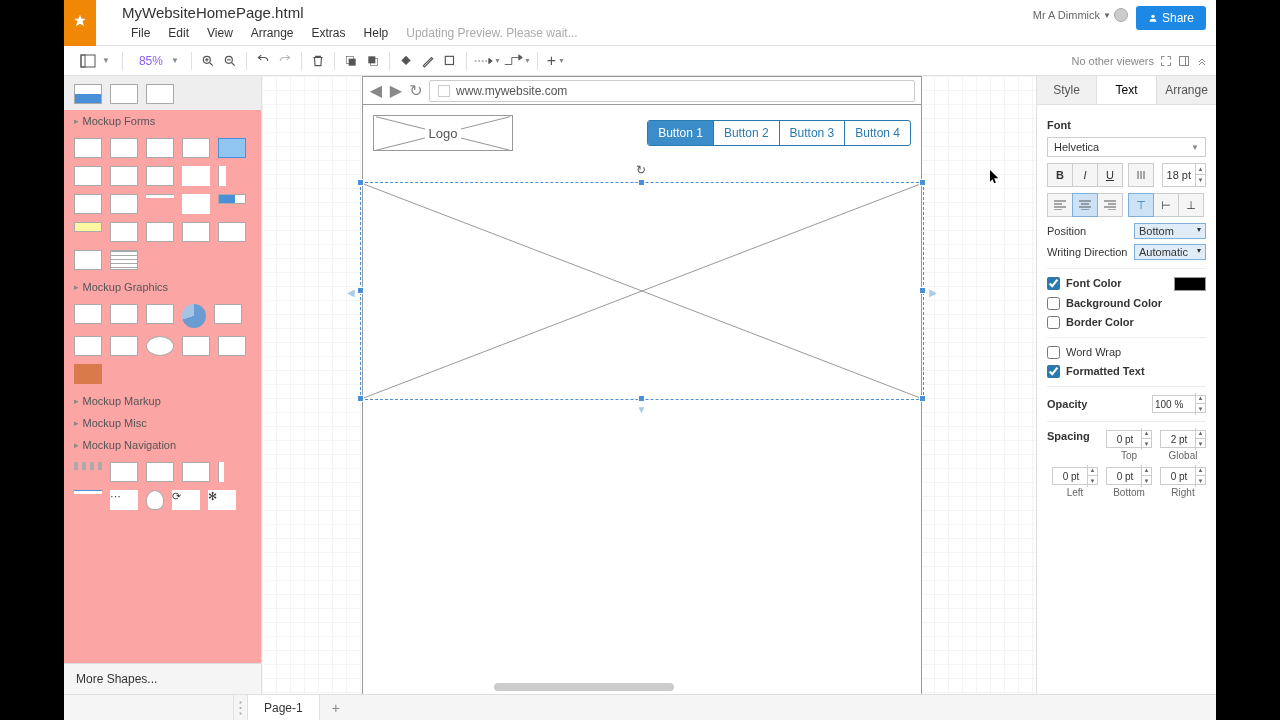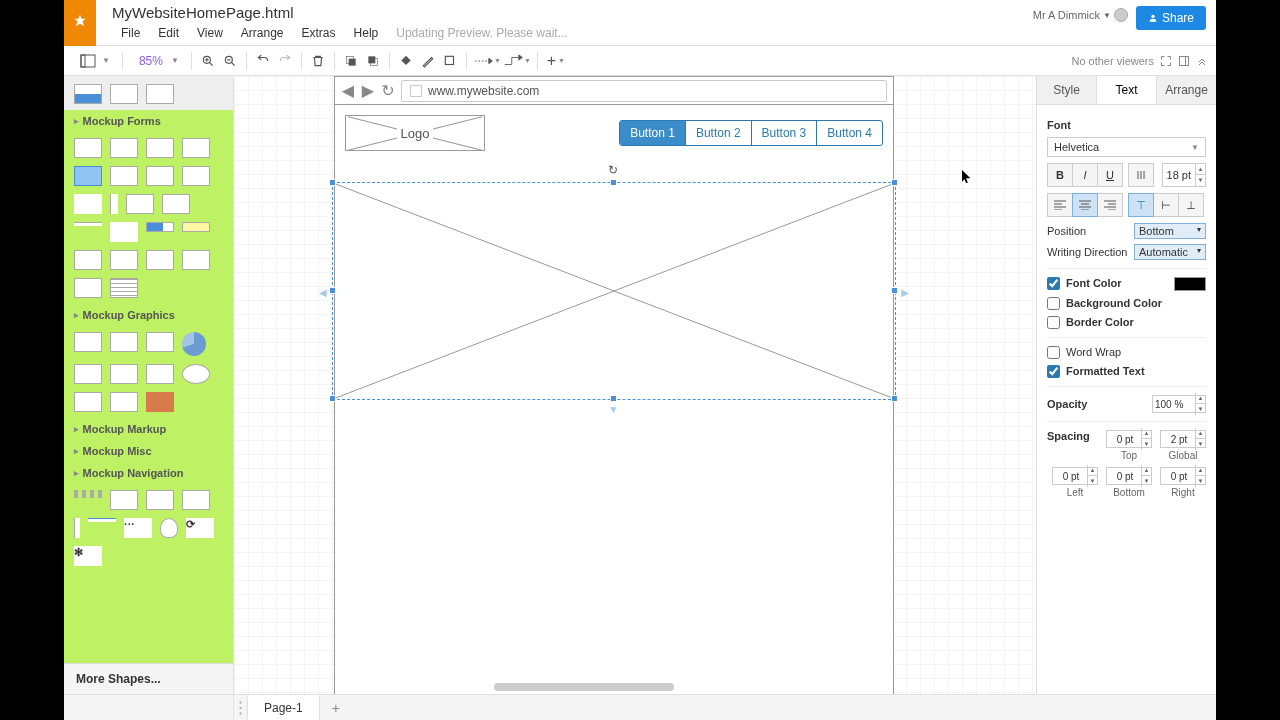--- a/index.html
+++ b/index.html
@@ -2,40 +2,40 @@
 <html><head>
   <meta charset="utf-8">
   <style>
     * { box-sizing: border-box; margin: 0; padding: 0; font-family: -apple-system, BlinkMacSystemFont, "Helvetica Neue", sans-serif; }
     body { background: #000; width: 1280px; height: 720px; overflow: hidden; }
     .app { position: absolute; left: 64px; top: 0; width: 1152px; height: 720px; background: #fff; display: flex; flex-direction: column; }
     
     .top-header { height: 46px; display: flex; align-items: flex-start; border-bottom: 1px solid #e0e0e0; }
     .logo-box { width: 32px; height: 46px; background: #f08705; display: flex; align-items: center; justify-content: center; }
     .logo-box svg { width: 20px; height: 20px; }
-    .header-main { flex: 1; padding-left: 16px; }
+    .header-main { flex: 1; padding-left: 26px; }
     .doc-title { font-size: 15px; color: #333; padding-top: 4px; }
     .menu-row { display: flex; gap: 0; margin-top: 2px; }
     .menu-item { padding: 3px 9px; font-size: 12px; color: #333; cursor: pointer; }
     .menu-status { padding: 3px 9px; font-size: 12px; color: #aaa; }
     .header-right { display: flex; align-items: flex-start; gap: 8px; padding: 6px 10px 0 0; }
     .user-label { font-size: 11px; color: #666; padding-top: 2px; display:flex; align-items:center; gap:3px; }
     .share-btn { background: #1e88e5; color: #fff; border: none; padding: 5px 12px; font-size: 12px; border-radius: 3px; cursor: pointer; display:flex; align-items:center; gap:4px; }
     .user-icon { width:14px; height:14px; background:#ccc; border-radius:50%; border:1px solid #aaa; }
 
     .toolbar { height: 30px; display: flex; align-items: center; padding: 0 8px; border-bottom: 1px solid #e0e0e0; gap:2px; position: relative; }
     .tb-group { display: flex; align-items: center; gap: 4px; padding: 0 6px; }
     .tb-sep { width: 1px; height: 18px; background: #e0e0e0; margin: 0 4px; }
     .tb-btn { width: 20px; height: 20px; display: flex; align-items: center; justify-content: center; cursor: pointer; color: #555; }
     .tb-zoom { font-size: 12px; color: #8b5cf6; padding: 0 4px; }
     .toolbar-right { position:absolute; right:8px; display:flex; align-items:center; gap:6px; font-size:11px; color:#888; }
     .tb-small-icon { width:12px; height:12px; display:inline-block; }
 
     .main-row { flex: 1; display: flex; overflow: hidden; }
-    .sidebar-left { width: 170px; background: #bef264; border-right: 1px solid #e0e0e0; overflow-y: auto; font-size: 11px; color: #333; position: relative; font-weight: bold; }
+    .sidebar-left { width: 198px; background: #fca5a5; border-right: 1px solid #e0e0e0; overflow-y: auto; font-size: 11px; color: #333; position: relative; }
     .cat-header { padding: 5px 10px; font-size: 11px; color: #555; cursor: pointer; display:flex; align-items:center; gap:4px; }
     .cat-header:before { content:"▸"; font-size:9px; color:#888; }
     .shape-grid { display: flex; flex-wrap: wrap; gap: 8px; padding: 6px 10px; }
     .shape { width: 28px; height: 20px; border: 1px solid #aaa; background: #fff; cursor:pointer; }
     .shape.selected { background: #8fc5f0; border-color: #4a90d9; }
     .shape.pie { border-radius: 50%; background: conic-gradient(#6a9bd1 0 70%, #a3c4e5 70% 100%); border:none; width:24px; height:24px; }
     .shape.tex { background: #d97a4a; border:none; }
     .more-shapes { padding: 8px 12px; font-size: 12px; color: #333; border-top:1px solid #ddd; position:absolute; bottom:0; left:0; right:0; background:#f5f5f5; cursor:pointer; }
 
     .canvas-wrap { flex: 1; background: #fff; position: relative; overflow: hidden; }

